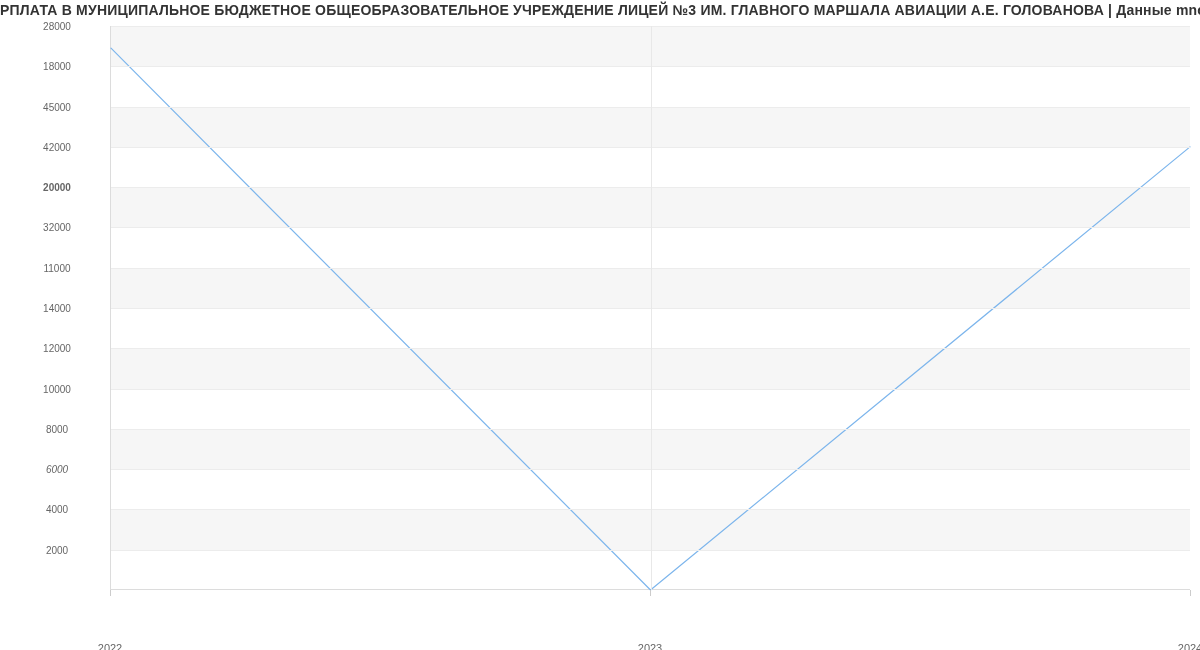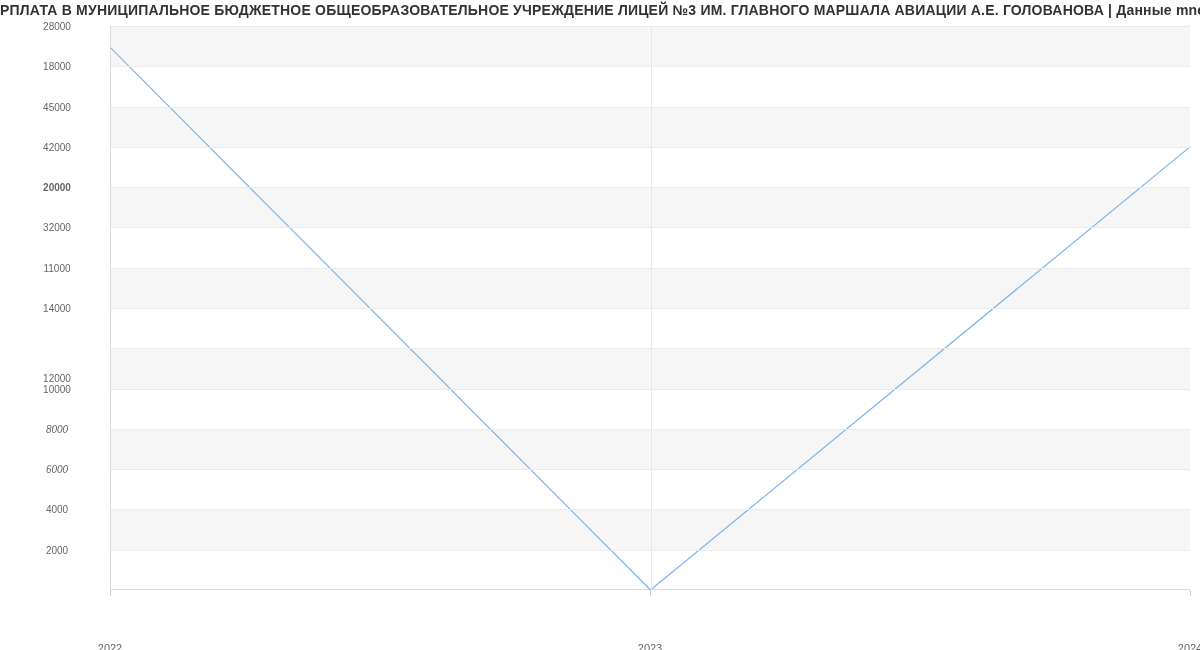--- a/index.html
+++ b/index.html
@@ -139,23 +139,23 @@
       <div class="gridline" style="top: 120.857px;"></div>
       <div class="gridline" style="top: 80.5714px;"></div>
       <div class="gridline" style="top: 40.2857px;"></div>
       <div class="gridline" style="top: 0px;"></div>
       <div class="vline" style="left: 540px;"></div>
     </div>
 
 <div class="y-tick-label" style="top: 549.714px;">2000</div>
     <div class="y-tick-label" style="top: 509.429px;">4000</div>
     <div class="y-tick-label" style="top: 469.143px; font-style: italic;">6000</div>
-    <div class="y-tick-label" style="top: 428.857px; font-style: italic;">8000</div>
+    <div class="y-tick-label" style="top: 428.857px;">8000</div>
     <div class="y-tick-label" style="top: 388.571px;">10000</div>
-    <div class="y-tick-label" style="top: 348.286px; margin-top: 30px;">12000</div>
+    <div class="y-tick-label" style="top: 348.286px;">12000</div>
     <div class="y-tick-label" style="top: 308px;">14000</div>
     <div class="y-tick-label" style="top: 267.714px;">11000</div>
     <div class="y-tick-label" style="top: 227.429px;">32000</div>
     <div class="y-tick-label" style="top: 187.143px; font-weight: bold;">20000</div>
     <div class="y-tick-label" style="top: 146.857px;">42000</div>
     <div class="y-tick-label" style="top: 106.571px;">45000</div>
     <div class="y-tick-label" style="top: 66.2857px;">18000</div>
     <div class="y-tick-label" style="top: 26px;">28000</div>
     <div class="x-tick-mark" style="left: 110px;"></div>
     <div class="x-tick-label" style="left: 110px;">2022</div>

